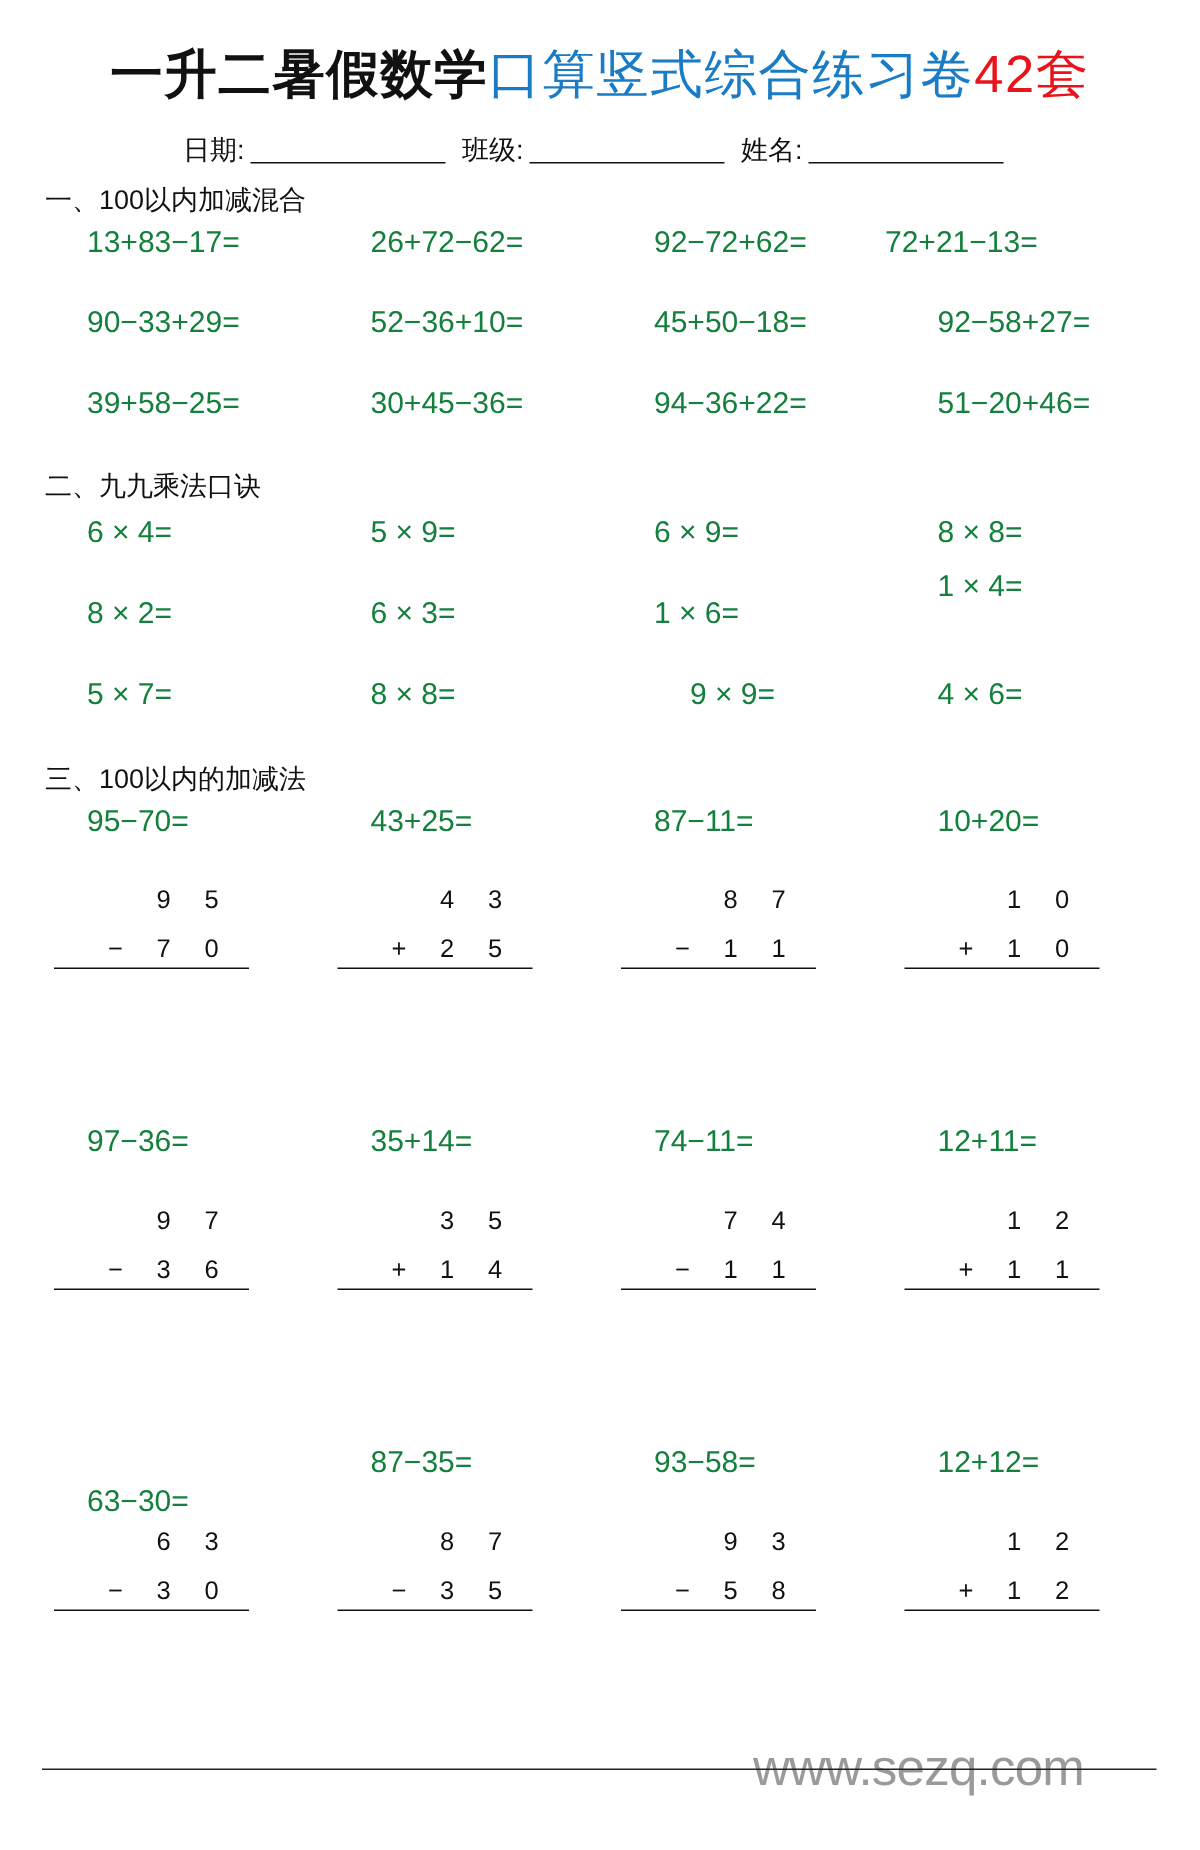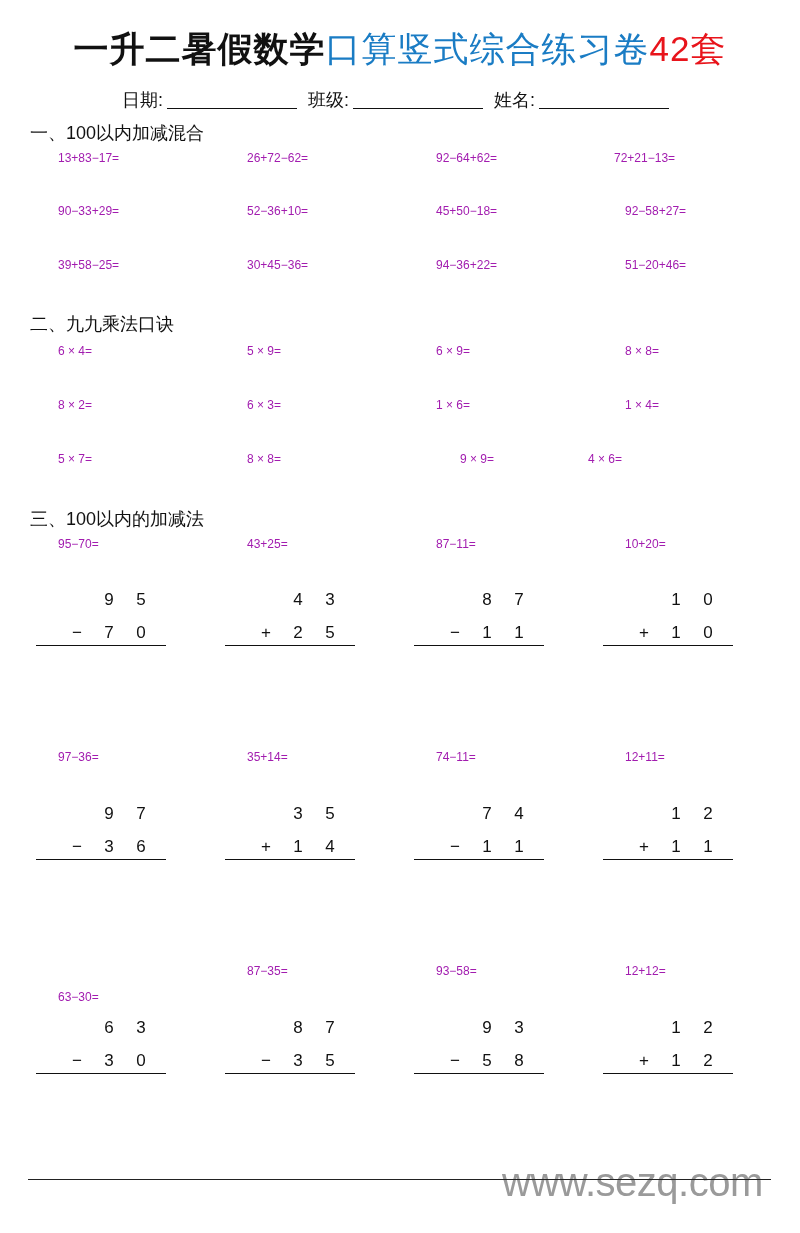--- a/index.html
+++ b/index.html
@@ -19,52 +19,52 @@
       position: absolute; top: 88px; left: 122px; font-size: 18px; white-space: nowrap; color: #111;
     }
     .info .field { display: inline-block; margin-right: 6px; }
     .info .blank { display: inline-block; width: 130px; border-bottom: 1.3px solid #111; height: 18px; vertical-align: -3px; margin-left: 4px; }
 
     .section-title {
       position: absolute; left: 30px; font-size: 18px; color: #111; white-space: nowrap;
     }
 
     .prob {
-      position: absolute; font-size: 12px; white-space: nowrap; color: #a21caf;
+      position: absolute; font-size: 20px; white-space: nowrap; color: #15803d;
     }
 
     .vert { position: absolute; width: 130px; height: 70px; }
     .vert .d { position: absolute; font-size: 17px; width: 14px; text-align: center; }
     .vert .line { position: absolute; left: 0; width: 130px; border-top: 1.4px solid #111; }
 
     .footer-line { position: absolute; left: 28px; top: 1179px; width: 743px; border-top: 1.6px solid #222; }
     .footer-text {
-      position: absolute; left: 502px; top: 1160px; font-size: 40px; color: #9a9a9a; white-space: nowrap;
+      position: absolute; left: 502px; top: 1160px; font-size: 34px; color: #9a9a9a; white-space: nowrap;
       letter-spacing: -0.5px;
     }
   </style>
 </head>
 <body>
 
 <div class="title">
   <span class="t-black">一升二暑假数学</span><span class="t-blue">口算竖式综合练习卷</span><span class="t-red">42套</span>
 </div>
 
 <div class="info">
   <span class="field"><span>日期:</span><span class="blank"></span></span>
   <span class="field"><span>班级:</span><span class="blank"></span></span>
   <span class="field"><span>姓名:</span><span class="blank"></span></span>
 </div>
 
 <div class="section-title" style="top:121px">一、100以内加减混合</div>
 <div>
   <div class="prob" style="top:151px;left:58px">13+83−17=</div>
   <div class="prob" style="top:151px;left:247px">26+72−62=</div>
-  <div class="prob" style="top:151px;left:436px">92−64+62=</div>
-  <div class="prob" style="top:151px;left:614px">72+21−13=</div>
+  <div class="prob" style="top:151px;left:436px">92−72+62=</div>
+  <div class="prob" style="top:151px;left:590px">72+21−13=</div>
 
   <div class="prob" style="top:204px;left:58px">90−33+29=</div>
   <div class="prob" style="top:204px;left:247px">52−36+10=</div>
   <div class="prob" style="top:204px;left:436px">45+50−18=</div>
   <div class="prob" style="top:204px;left:625px">92−58+27=</div>
 
   <div class="prob" style="top:258px;left:58px">39+58−25=</div>
   <div class="prob" style="top:258px;left:247px">30+45−36=</div>
   <div class="prob" style="top:258px;left:436px">94−36+22=</div>
   <div class="prob" style="top:258px;left:625px">51−20+46=</div>
@@ -73,26 +73,26 @@
 <div class="section-title" style="top:312px">二、九九乘法口诀</div>
 <div>
   <div class="prob" style="top:344px;left:58px">6 × 4=</div>
   <div class="prob" style="top:344px;left:247px">5 × 9=</div>
   <div class="prob" style="top:344px;left:436px">6 × 9=</div>
   <div class="prob" style="top:344px;left:625px">8 × 8=</div>
 
   <div class="prob" style="top:398px;left:58px">8 × 2=</div>
   <div class="prob" style="top:398px;left:247px">6 × 3=</div>
   <div class="prob" style="top:398px;left:436px">1 × 6=</div>
-  <div class="prob" style="top:398px;left:625px">1 × 4=</div>
+  <div class="prob" style="top:380px;left:625px">1 × 4=</div>
 
   <div class="prob" style="top:452px;left:58px">5 × 7=</div>
   <div class="prob" style="top:452px;left:247px">8 × 8=</div>
   <div class="prob" style="top:452px;left:460px">9 × 9=</div>
-  <div class="prob" style="top:452px;left:588px">4 × 6=</div>
+  <div class="prob" style="top:452px;left:625px">4 × 6=</div>
 </div>
 
 <div class="section-title" style="top:507px">三、100以内的加减法</div>
 
 <div id="section3">
 
   <div class="prob" style="top:537px;left:58px">95−70=</div>
   <div class="prob" style="top:537px;left:247px">43+25=</div>
   <div class="prob" style="top:537px;left:436px">87−11=</div>
   <div class="prob" style="top:537px;left:625px">10+20=</div>

